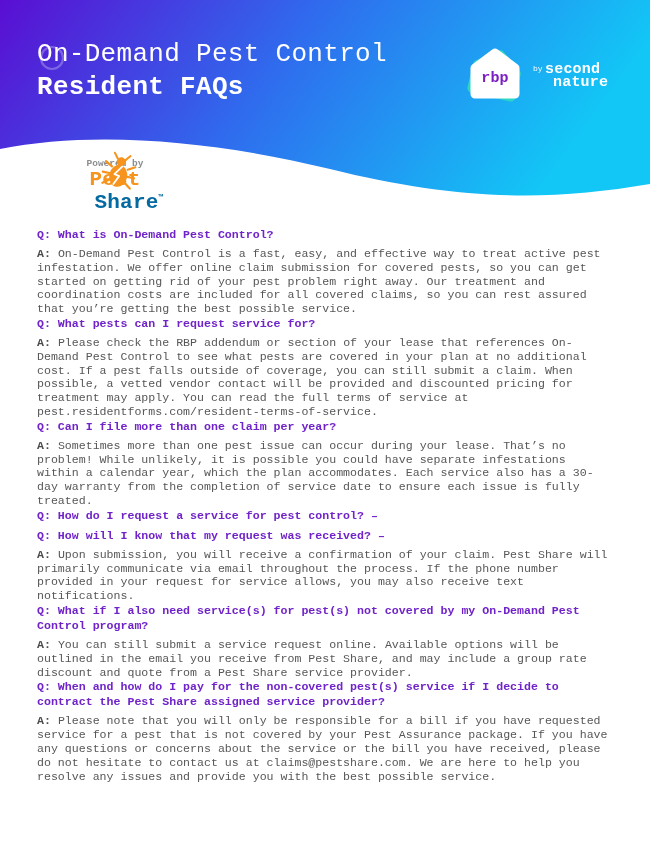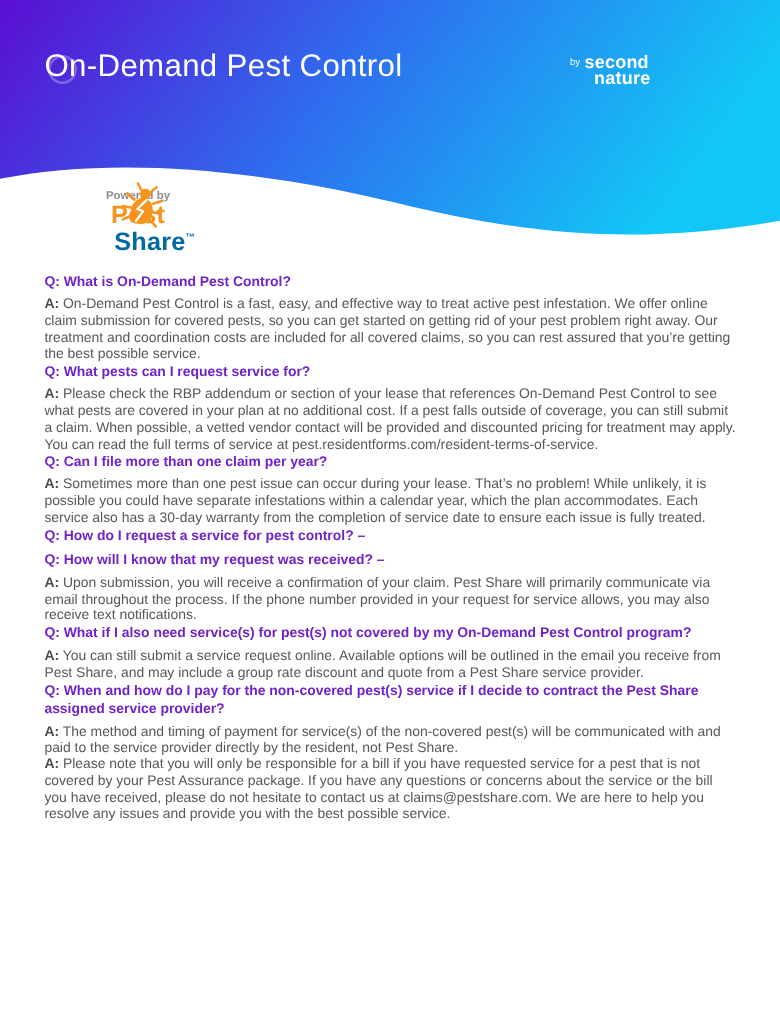--- a/index.html
+++ b/index.html
@@ -1,18 +1,18 @@
 <!DOCTYPE html>
 <html><head>
 <meta charset="utf-8">
 <style>
   html,body{margin:0;padding:0;background:#ffffff;}
   .page{
     position:relative;width:650px;height:841px;overflow:hidden;background:#ffffff;
-    font-family:Liberation Sans, sans-serif;
+    font-family:Liberation Mono, monospace;
   }
   
   .header-svg{position:absolute;top:0;left:0;display:block;}
   .header-title{position:absolute;left:37px;top:38px;color:#ffffff;}
   .title-line1{font-size:26px;font-weight:400;line-height:33px;letter-spacing:.3px;}
   .title-line2{font-size:26px;font-weight:700;line-height:33px;letter-spacing:.3px;}
   
   .rbp-logo{position:absolute;left:466px;top:46px;display:flex;align-items:center;}
   .rbp-house{position:relative;width:58px;height:60px;}
   .rbp-house svg{display:block;}
@@ -52,23 +52,33 @@
         <stop offset="48%" stop-color="#2f6cee"></stop>
         <stop offset="100%" stop-color="#12c7f6"></stop>
       </linearGradient>
     </defs>
     <path d="M0,0 H650 V184 C545,202 455,200 330,169 C215,141 95,130 0,149 Z" fill="url(#hg)"></path>
     <circle cx="52" cy="58" r="11" fill="none" stroke="rgba(255,255,255,0.28)" stroke-width="2.2"></circle>
   </svg>
 
   <div class="header-title">
     <div class="title-line1">On-Demand Pest Control</div>
+    <div class="title-line2">Resident FAQs</div>
   </div>
 
   <div class="rbp-logo">
+    <div class="rbp-house">
+      <svg width="58" height="60" viewBox="0 0 58 60">
+        <g transform="rotate(13 29 31)">
+          <path d="M29,8 L49,23 L49,47 L9,47 L9,23 Z" fill="#2cd5c4" stroke="#2cd5c4" stroke-width="9" stroke-linejoin="round"></path>
+        </g>
+        <path d="M29,7 L49,22 L49,48 L9,48 L9,22 Z" fill="#ffffff" stroke="#ffffff" stroke-width="9" stroke-linejoin="round"></path>
+      </svg>
+      <div class="rbp-text">rbp</div>
+    </div>
     <div class="sn-block">
       <span class="sn-by">by</span>
       <div class="sn-line1">second</div>
       <div class="sn-line2">nature</div>
     </div>
   </div>
 
   <div class="powered">
     <div class="powered-label">Powered by</div>
     <div class="ps-line1">Pest</div>
@@ -108,20 +118,19 @@
     <section class="faq-item">
       <h2 class="faq-q">Q: How will I know that my request was received? –</h2>
       <p class="faq-a"><strong>A:</strong> <span>Upon submission, you will receive a confirmation of your claim. Pest Share will primarily communicate via email throughout the process. If the phone number provided in your request for service allows, you may also receive text notifications.</span></p>
     </section>
     <section class="faq-item">
       <h2 class="faq-q">Q: What if I also need service(s) for pest(s) not covered by my On-Demand Pest Control program?</h2>
       <p class="faq-a"><strong>A:</strong> <span>You can still submit a service request online. Available options will be outlined in the email you receive from Pest Share, and may include a group rate discount and quote from a Pest Share service provider.</span></p>
     </section>
     <section class="faq-item">
       <h2 class="faq-q">Q: When and how do I pay for the non-covered pest(s) service if I decide to contract the Pest Share assigned service provider?</h2>
-      <p class="faq-a"><strong>A:</strong> <span>The method and timing of payment for service(s) of the non-covered pest(s) will be communicated with and paid to the service provider directly by the resident, not Pest Share.</span></p>
     </section>
     <section class="faq-item">
       <p class="faq-a"><strong>A:</strong> <span>Please note that you will only be responsible for a bill if you have requested service for a pest that is not covered by your Pest Assurance package. If you have any questions or concerns about the service or the bill you have received, please do not hesitate to contact us at claims@pestshare.com. We are here to help you resolve any issues and provide you with the best possible service.</span></p>
     </section>
   </main>
 
 </div>
 
 </body></html>

